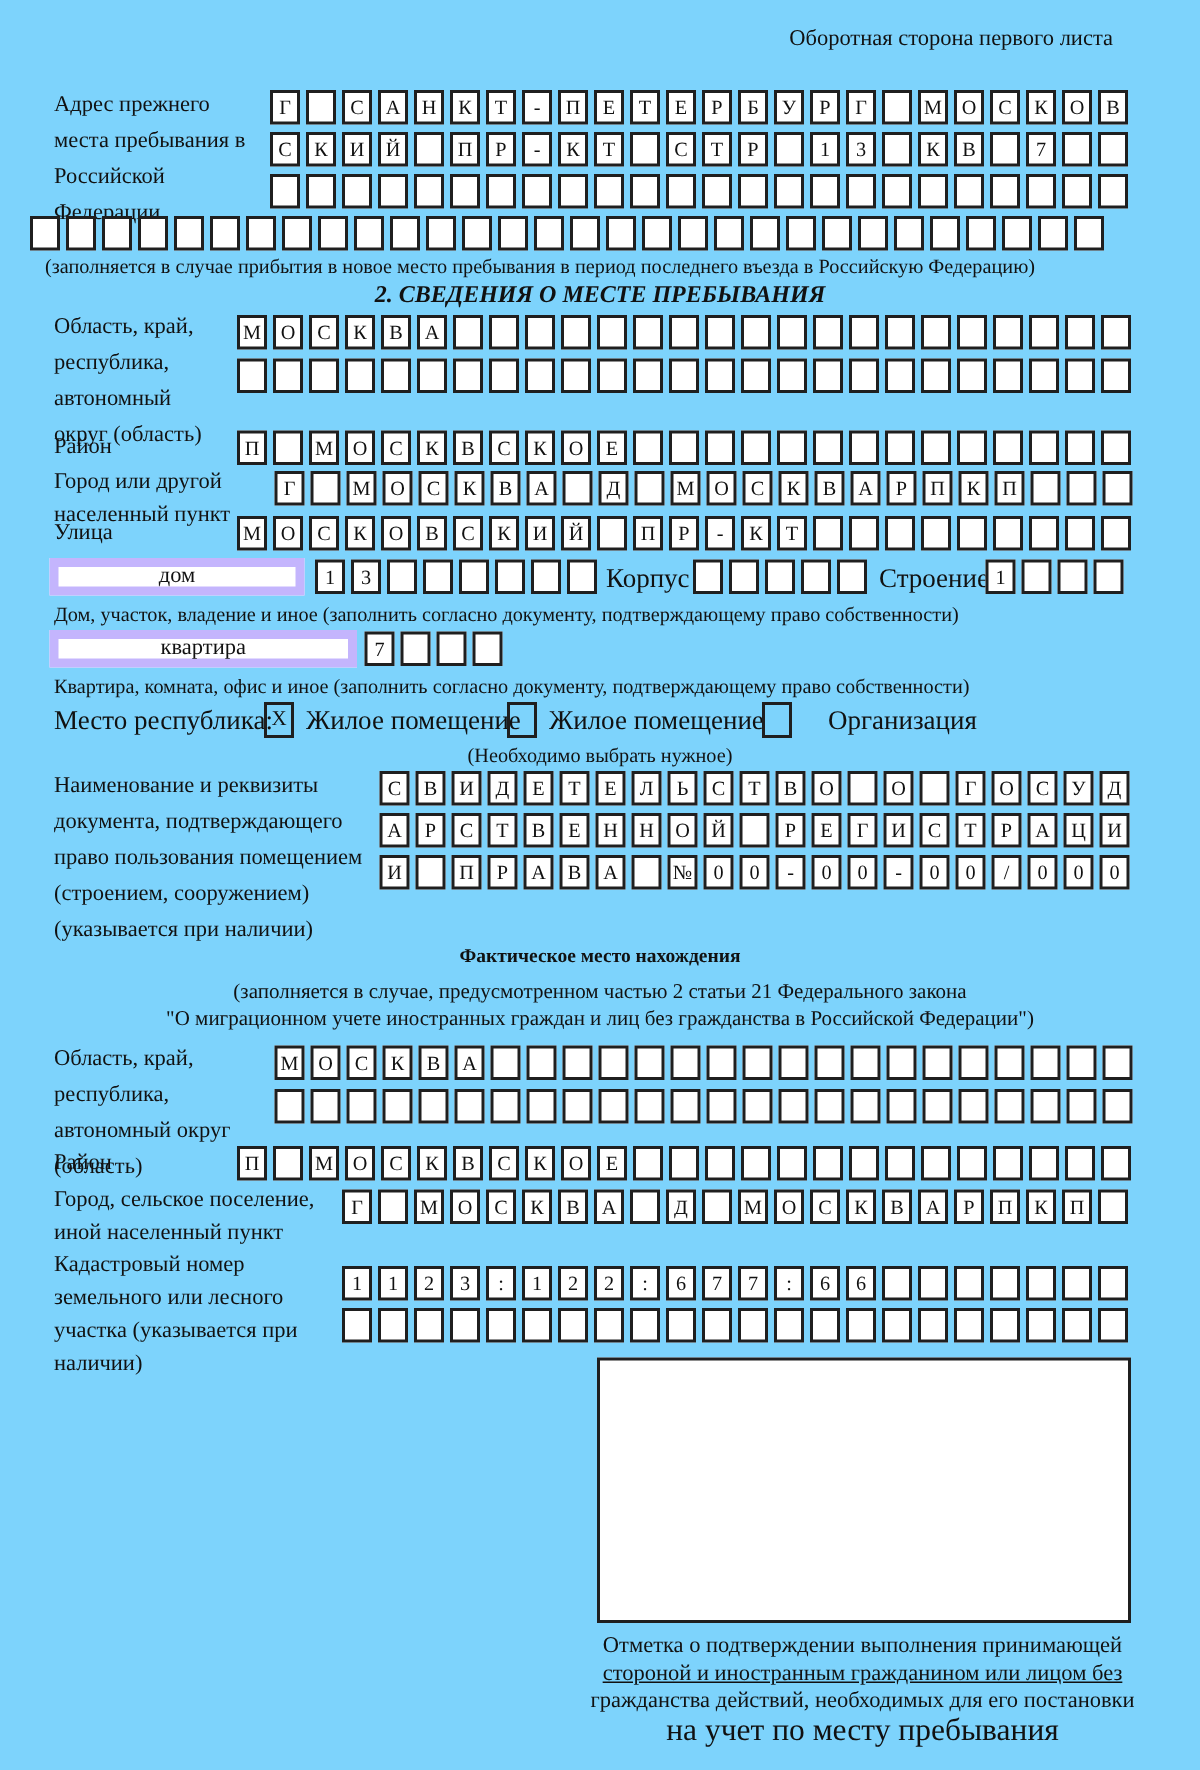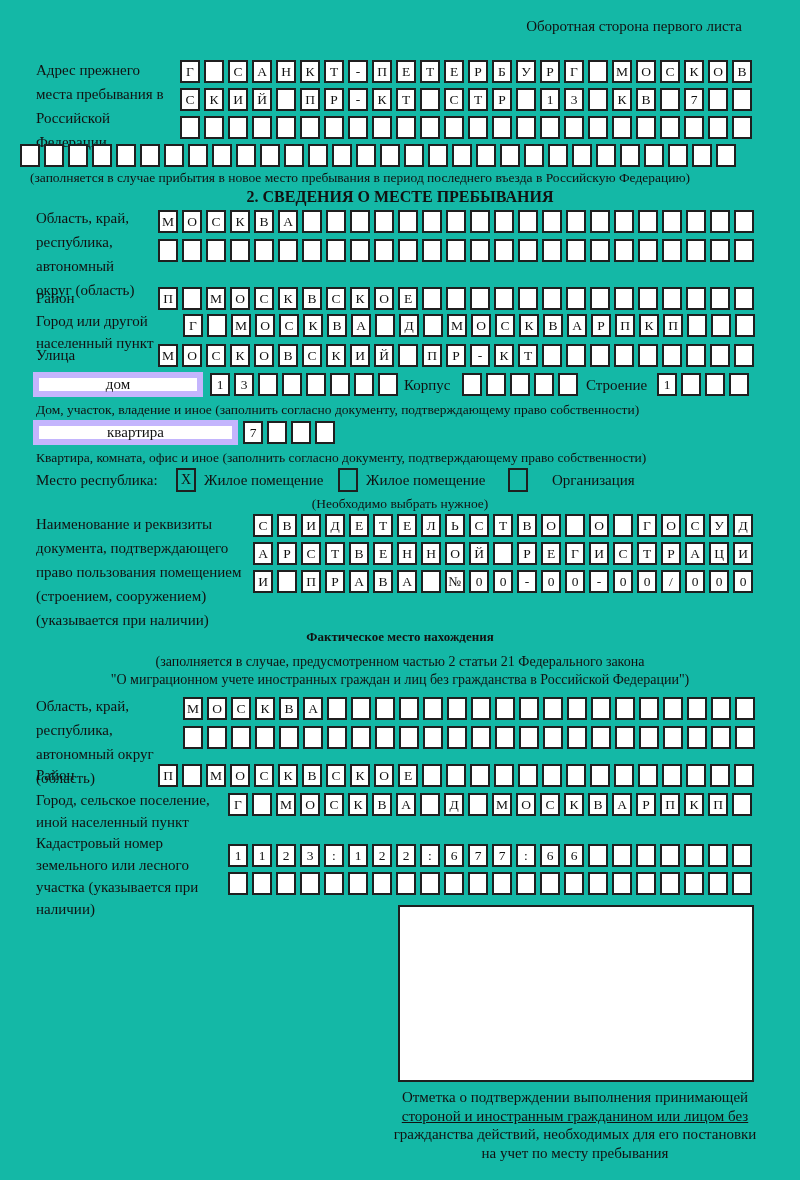--- a/index.html
+++ b/index.html
@@ -1,19 +1,19 @@
 <!DOCTYPE html>
 <html><head>
 <meta charset="utf-8">
 <style>
   html,body{margin:0;padding:0;background:#ffffff;}
   #page{
     position:relative;
     width:800px;height:1180px;
-    background:#14b8a6;
+    background:#7dd3fc;
     font-family:"Liberation Serif","DejaVu Serif",serif;
     color:#111;
     overflow:hidden;
   }
   .abs{position:absolute;}
   .label{font-size:15px;line-height:24px;}
   .note{font-size:13.5px;text-align:center;line-height:17px;}
   .title{font-size:16px;font-weight:bold;text-align:center;}
   .cellrow{display:flex;gap:4px;}
   .cell{
@@ -25,21 +25,21 @@
   }
   .boxfield{
     box-sizing:border-box;border:6px solid #c4b5fd;height:25px;
     display:flex;align-items:center;justify-content:center;
     font-size:15px;background:#fff;
   }
   .chk{
     width:20px;height:24px;box-sizing:border-box;border:2px solid #1f1f1f;
     display:flex;align-items:center;justify-content:center;font-size:14px;
   }
-  .inline-label{font-size:15px;line-height:24px;}
+  .inline-label{font-size:18px;line-height:24px;}
   .bigbox{box-sizing:border-box;border:2px solid #1f1f1f;background:#fff;}
 </style>
 </head>
 <body>
 
 <div id="page">
 
   <div class="abs label" style="top:14px;right:58px;">Оборотная сторона первого листа</div>
 
   <div class="abs label" style="top:58px;left:36px;width:132px;">Адрес прежнего места пребывания в Российской Федерации</div>
@@ -148,21 +148,21 @@
       <span class="cell"></span>
       <span class="cell"></span>
       <span class="cell"></span>
       <span class="cell"></span>
       <span class="cell"></span>
       <span class="cell"></span>
       <span class="cell"></span>
     </div>
   <div class="abs note" style="top:169px;left:0;width:720px;">(заполняется в случае прибытия в новое место пребывания в период последнего въезда в Российскую Федерацию)</div>
 
-  <div class="abs title" style="top:188px;left:0;width:800px;">2. СВЕДЕНИЯ О МЕСТЕ ПРЕБЫВАНИЯ</div>
+  <div class="abs title" style="top:188px;left:0;width:800px;font-style:italic;">2. СВЕДЕНИЯ О МЕСТЕ ПРЕБЫВАНИЯ</div>
 
   <div class="abs label" style="top:206px;left:36px;width:114px;">Область, край, республика, автономный округ (область)</div>
   <div class="abs cellrow" style="top:210px;left:158px;">
       <span class="cell">М</span>
       <span class="cell">О</span>
       <span class="cell">С</span>
       <span class="cell">К</span>
       <span class="cell">В</span>
       <span class="cell">А</span>
       <span class="cell"></span>
@@ -577,16 +577,16 @@
       <span class="cell"></span>
       <span class="cell"></span>
       <span class="cell"></span>
     </div>
 
   <div class="abs bigbox" style="top:905px;left:398px;width:356px;height:177px;"></div>
   <div class="abs" style="top:1088px;left:355px;width:440px;">
     <div class="note" style="font-size:15px;line-height:18.5px;">Отметка о подтверждении выполнения принимающей</div>
     <div class="note" style="font-size:15px;line-height:18.5px;text-decoration:underline;">стороной и иностранным гражданином или лицом без</div>
     <div class="note" style="font-size:15px;line-height:18.5px;">гражданства действий, необходимых для его постановки</div>
-    <div class="note" style="font-size:15px;line-height:18.5px;">на учет по месту пребывания</div>
+    <div class="note" style="font-size:21px;line-height:18.5px;">на учет по месту пребывания</div>
   </div>
 
 </div>
 
 </body></html>

